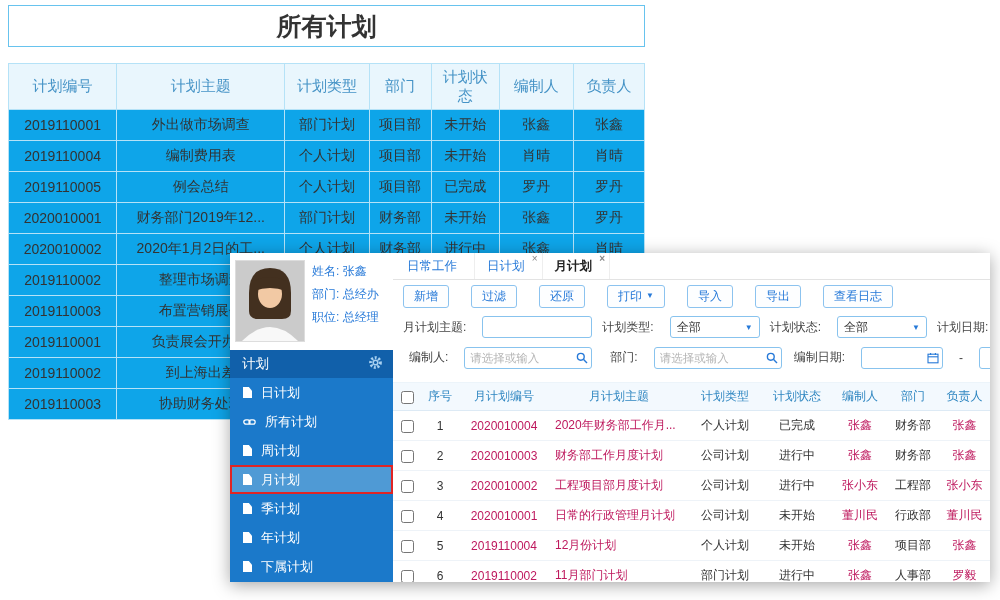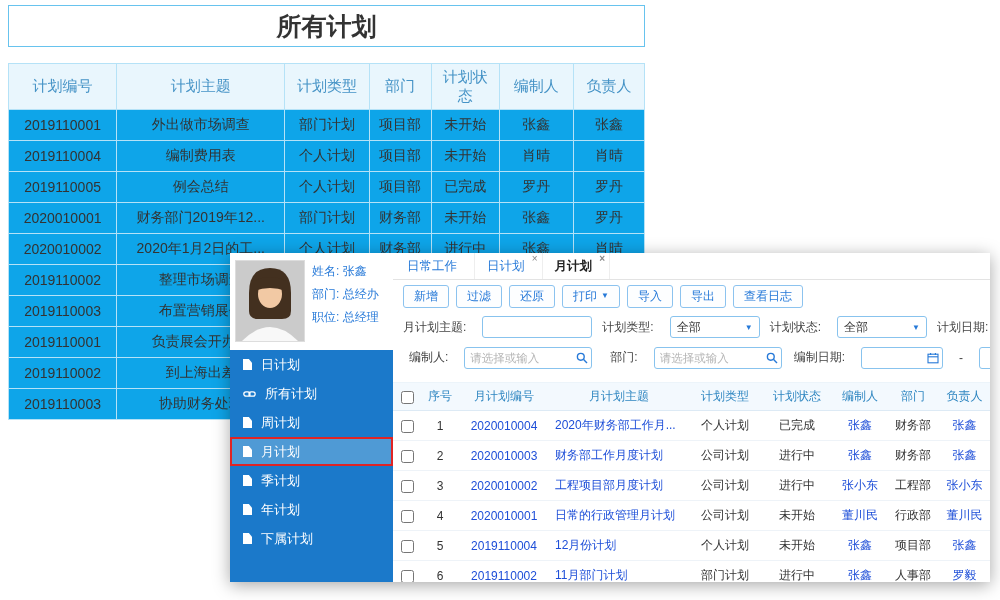--- a/index.html
+++ b/index.html
@@ -33,21 +33,21 @@
        clip-path:polygon(0 0,65% 0,100% 35%,100% 100%,0 100%);}
 
   
   #main{flex:1;display:flex;flex-direction:column;overflow:hidden;background:#fff;}
   .tabs{flex:0 0 27px;height:27px;display:flex;border-bottom:1px solid #e3e3e3;padding-left:2px;background:#fff;}
   .tab{position:relative;padding:0 17px 0 12px;line-height:26px;font-size:12.5px;color:#2679d8;
        border-right:1px solid #eee;cursor:pointer;white-space:nowrap;}
   .tab.active{color:#222;font-weight:bold;}
   .tab-close{position:absolute;top:0;right:4px;font-size:10px;color:#888;line-height:12px;cursor:pointer;}
 
-  .toolbar{flex:0 0 32px;height:32px;display:flex;align-items:center;gap:7px;padding-left:10px;}
+  .toolbar{flex:0 0 32px;height:32px;display:flex;align-items:center;gap:22px;padding-left:10px;}
   .tbtn{height:23px;border:1px solid #8cc3ef;background:#fdfeff;color:#2679d8;font-size:12px;
        border-radius:3px;padding:0 10px;display:flex;align-items:center;gap:4px;cursor:pointer;white-space:nowrap;}
   .caret{font-size:8px;line-height:1;}
 
   .frow{display:flex;align-items:center;overflow:hidden;padding-left:10px;font-size:12px;color:#444;flex-wrap:nowrap;}
   .frow1{flex:0 0 30px;height:30px;}
   .frow2{flex:0 0 31px;height:31px;}
   .flabel{white-space:nowrap;flex:none;}
   .ml4{margin-left:16px;} .ml10{margin-left:10px;} .ml12{margin-left:12px;} .ml18{margin-left:18px;} .ml6{margin-left:6px;}
   .fin{height:22px;border:1px solid #88c3ee;border-radius:3px;font-size:12px;padding:0 5px;color:#333;outline:none;flex:none;}
@@ -65,21 +65,21 @@
   .fdate input{width:100%;height:100%;border:1px solid #88c3ee;border-radius:3px;padding:0 18px 0 5px;outline:none;}
   .fdate svg{position:absolute;right:4px;top:5px;}
 
   .grid{flex:1;overflow:hidden;}
   #grid-table{width:100%;border-collapse:collapse;table-layout:fixed;margin-top:9px;}
   #grid-table th{height:28px;background:#f3f9fe;color:#2e86c1;font-size:12px;font-weight:normal;
        border-bottom:1px solid #ddeaf5;border-top:1px solid #ecf4fa;white-space:nowrap;overflow:hidden;}
   #grid-table td{height:30px;font-size:12px;color:#333;text-align:center;border-bottom:1px solid #eef3f8;
        white-space:nowrap;overflow:hidden;padding:0 2px;}
   #grid-table td.subj{text-align:left;padding-left:6px;}
-  .cell-link{color:#1d4ed8;text-decoration:none;cursor:pointer;}
+  .cell-link{color:#be185d;text-decoration:none;cursor:pointer;}
   input[type=checkbox]{width:13px;height:13px;vertical-align:middle;}
 </style>
 </head>
 <body>
 
 <div id="allplans">
   <div class="ap-title">所有计划</div>
   <table id="allplans-table">
       <colgroup>
         <col style="width:108px">
@@ -207,20 +207,29 @@
           <ellipse cx="34" cy="33" rx="12" ry="14" fill="#f2c9a4"></ellipse>
           <path d="M18 20 Q34 12 50 20 L50 30 Q34 24 18 30 Z" fill="#43301f"></path>
           <path d="M6 80 Q34 52 62 80 Z" fill="#f8f8f8"></path>
         </svg>
       </div>
       <div class="profile-info">
         <div>姓名: 张鑫</div>
         <div>部门: 总经办</div>
         <div>职位: 总经理</div>
       </div>
+    </div>
+    <div class="side-section">
+      <span>计划</span>
+      <span>
+        <svg width="15" height="15" viewBox="0 0 20 20">
+          <circle cx="10" cy="10" r="6.5" fill="none" stroke="#a8d0f0" stroke-width="4" stroke-dasharray="2.6 2.2"></circle>
+          <circle cx="10" cy="10" r="3.1" fill="none" stroke="#a8d0f0" stroke-width="2"></circle>
+        </svg>
+      </span>
     </div>
     <div id="menu">
         <div class="menu-item">
           <span class="doc-icon"></span>
           <span>日计划</span>
         </div>
         <div class="menu-item">
           <span style="display:flex">
             <svg width="13" height="10" viewBox="0 0 13 10">
               <rect x="0.8" y="2.8" width="6.2" height="4.4" rx="2.2" fill="none" stroke="#fff" stroke-width="1.3"></rect>

